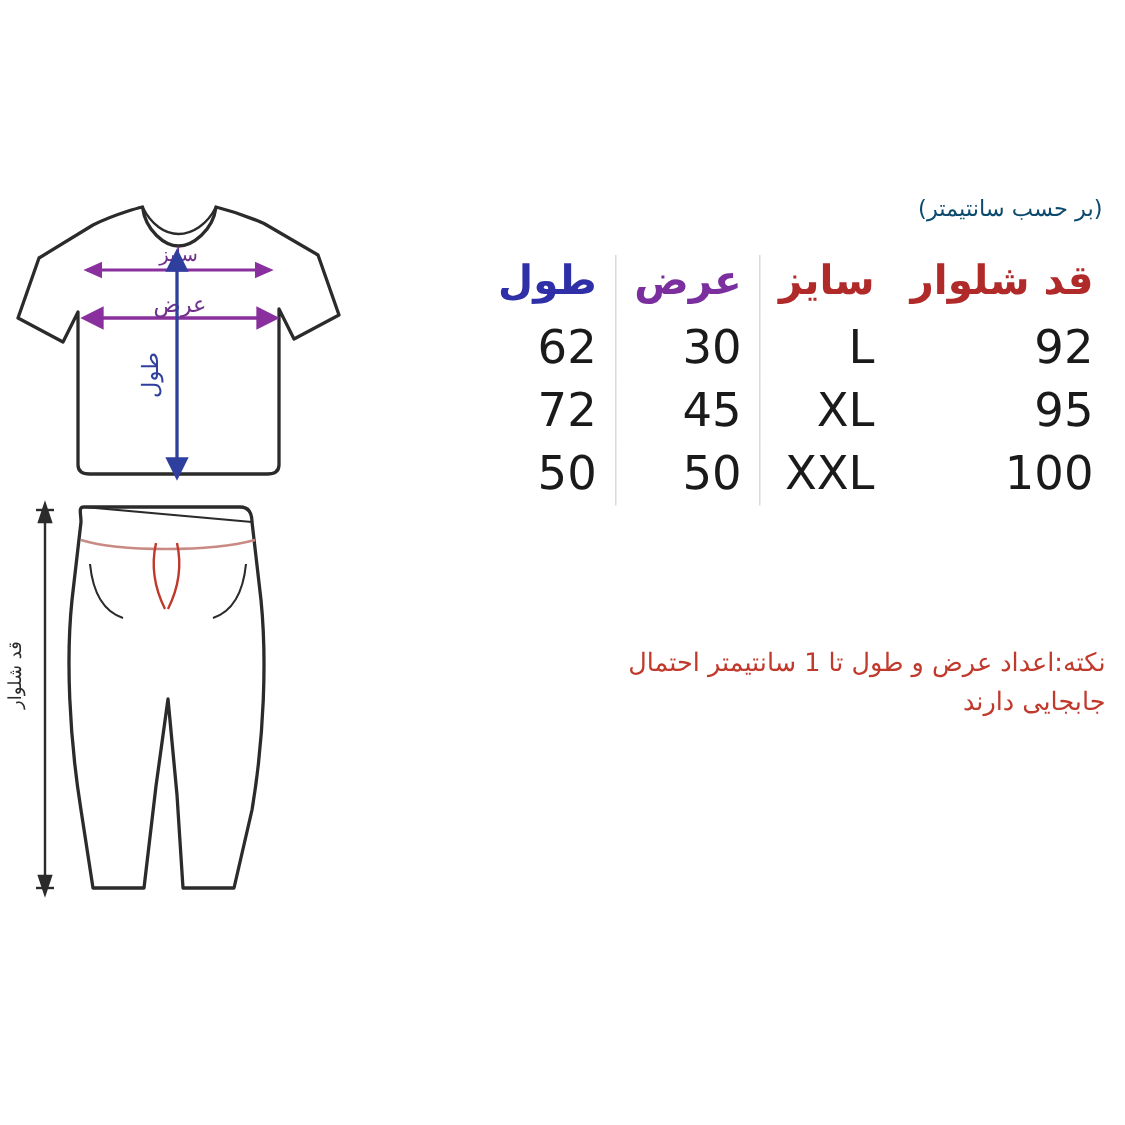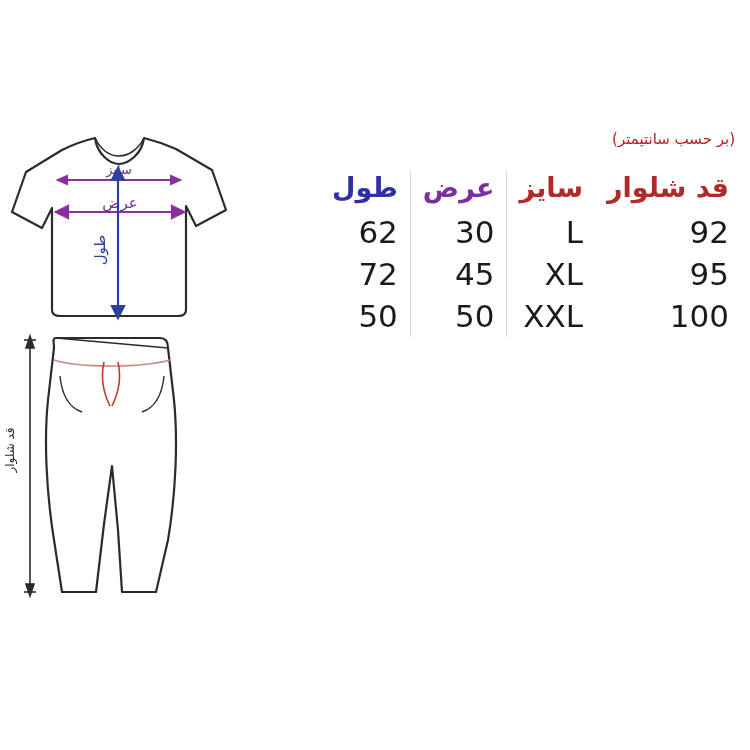--- a/index.html
+++ b/index.html
@@ -27,21 +27,21 @@
   
   .table-area{
     position:absolute;
     left:385px;top:130px;
     width:360px;height:420px;
   }
   .unit-note{
     position:absolute;
     right:10px;top:0px;
     font-size:15px;
-    color:#b91c1c;
+    color:#0c4a6e;
     direction:rtl;
     text-align:right;
     font-family:"DejaVu Sans", sans-serif;
   }
   table.sizes{
     position:absolute;
     right:4px;top:40px;
     border-collapse:collapse;
     direction:rtl;
   }
@@ -193,15 +193,16 @@
         </tr>
         <tr>
           <td>100</td>
           <td class="c-size">XXL</td>
           <td class="sep-left">50</td>
           <td class="sep-left">50</td>
         </tr>
       </tbody>
     </table>
 
+    <div class="footnote">نکته:اعداد عرض و طول تا 1 سانتیمتر احتمال جابجایی دارند</div>
   </div>
 
 </div>
 
 </body></html>

